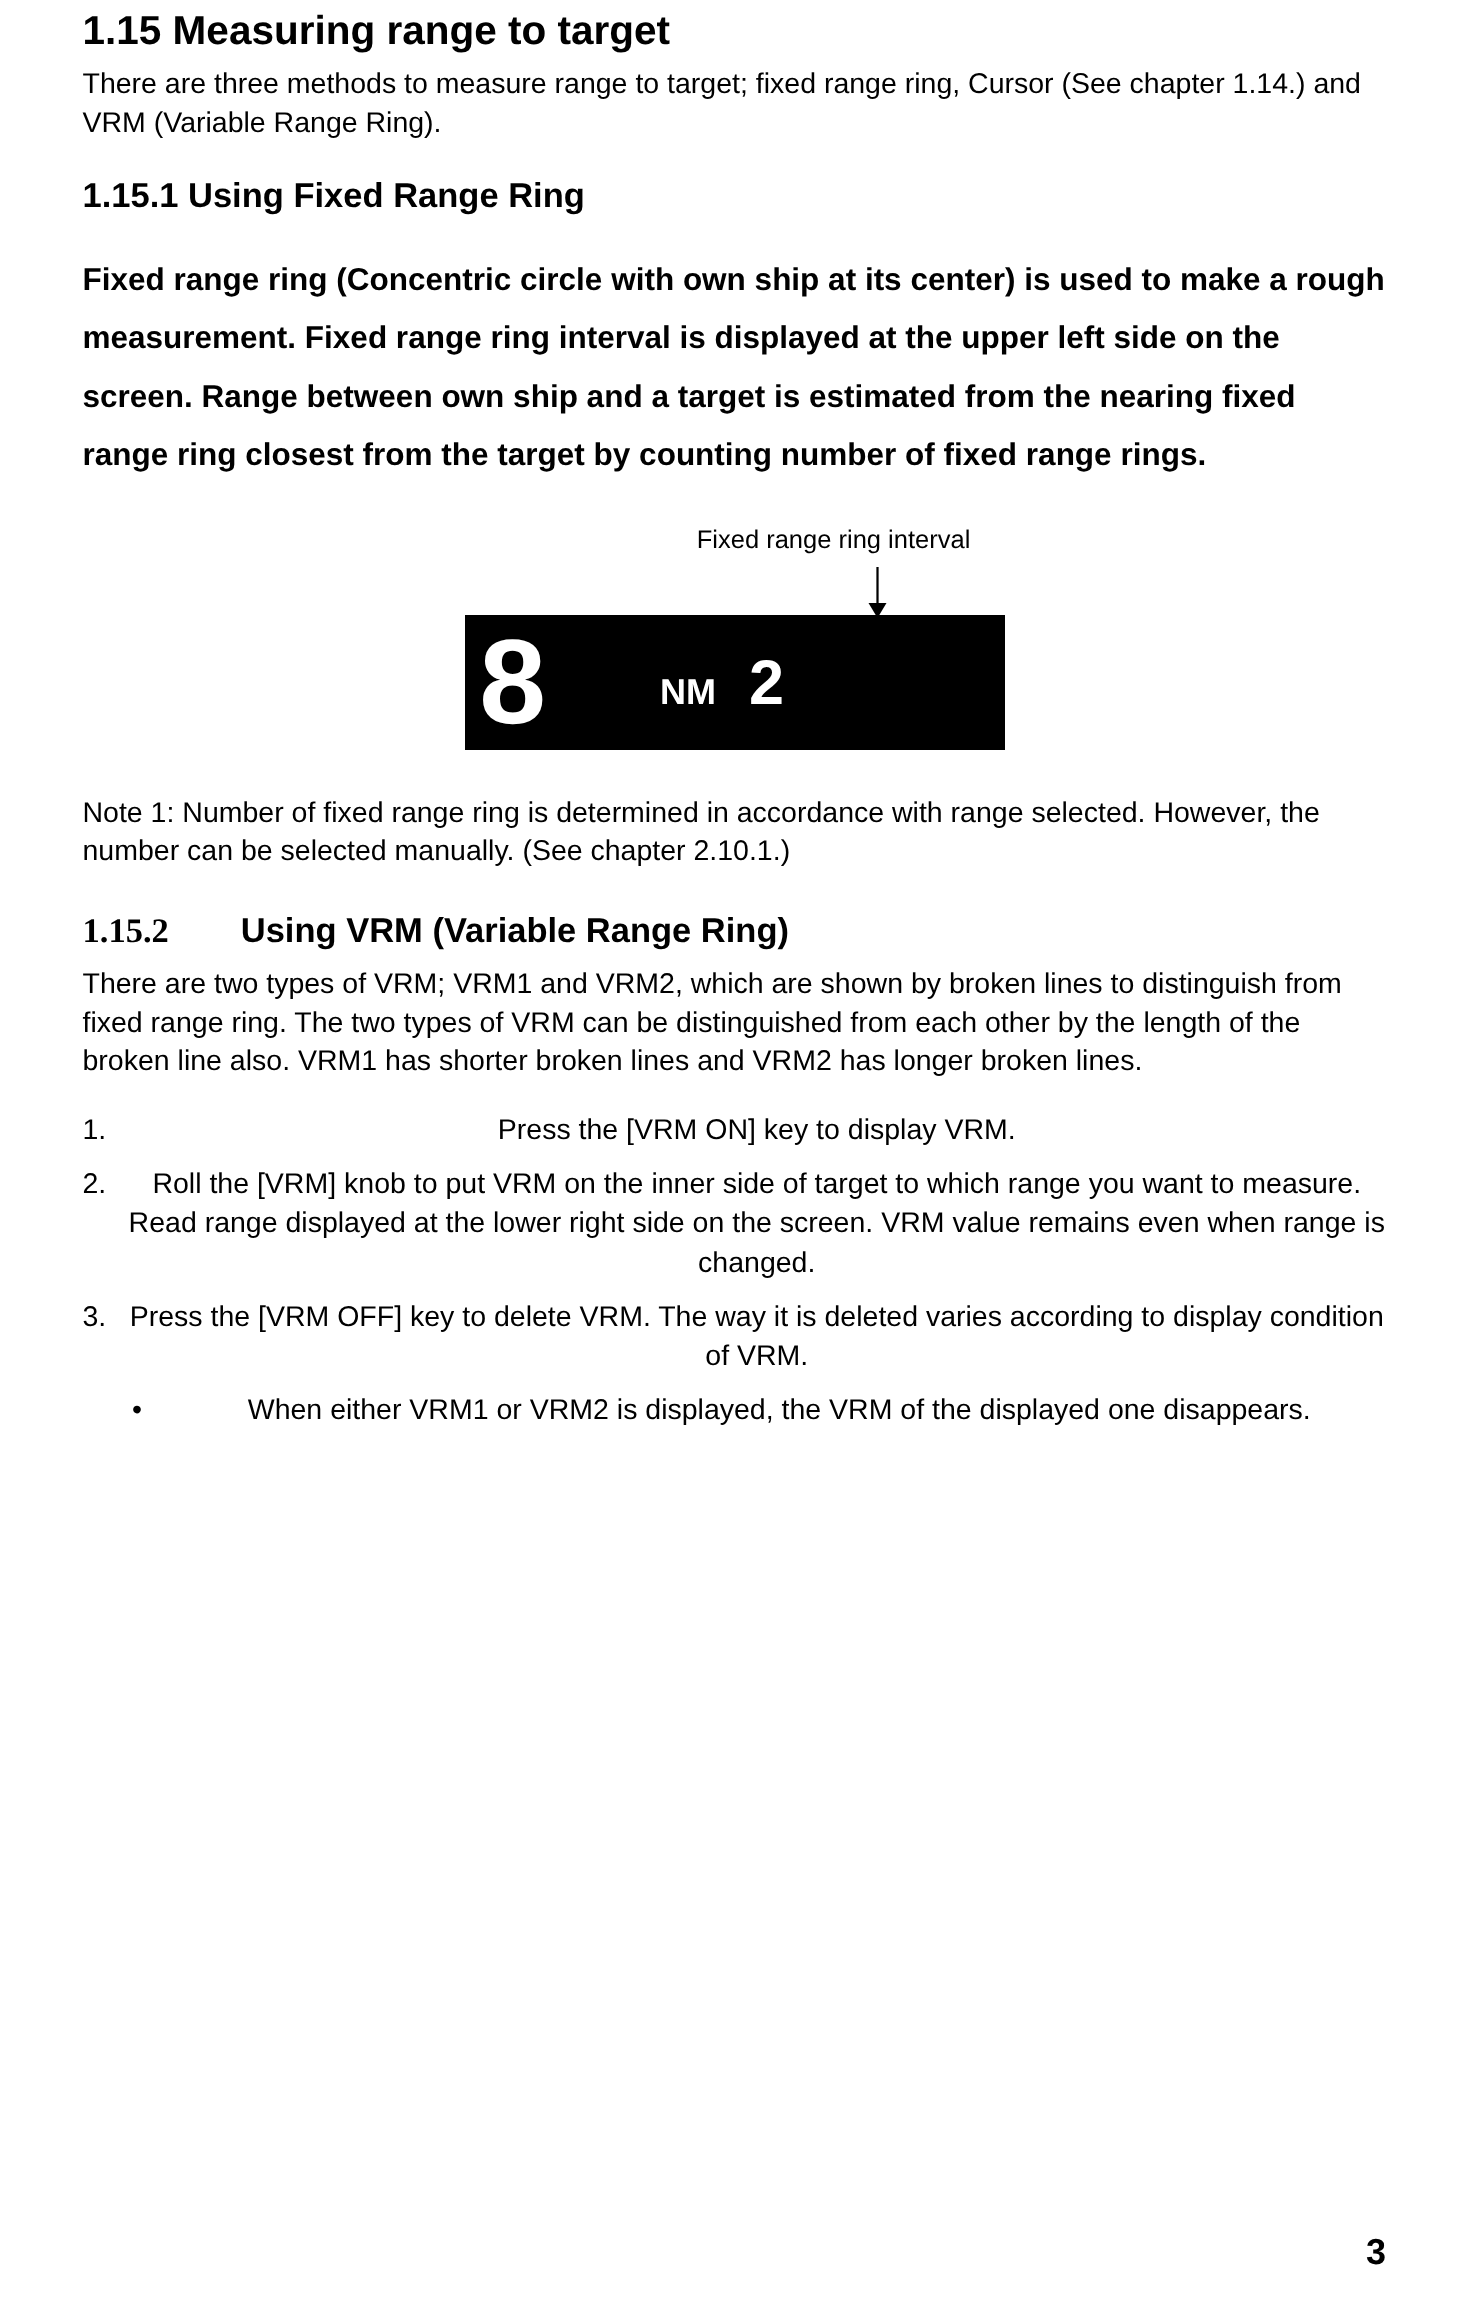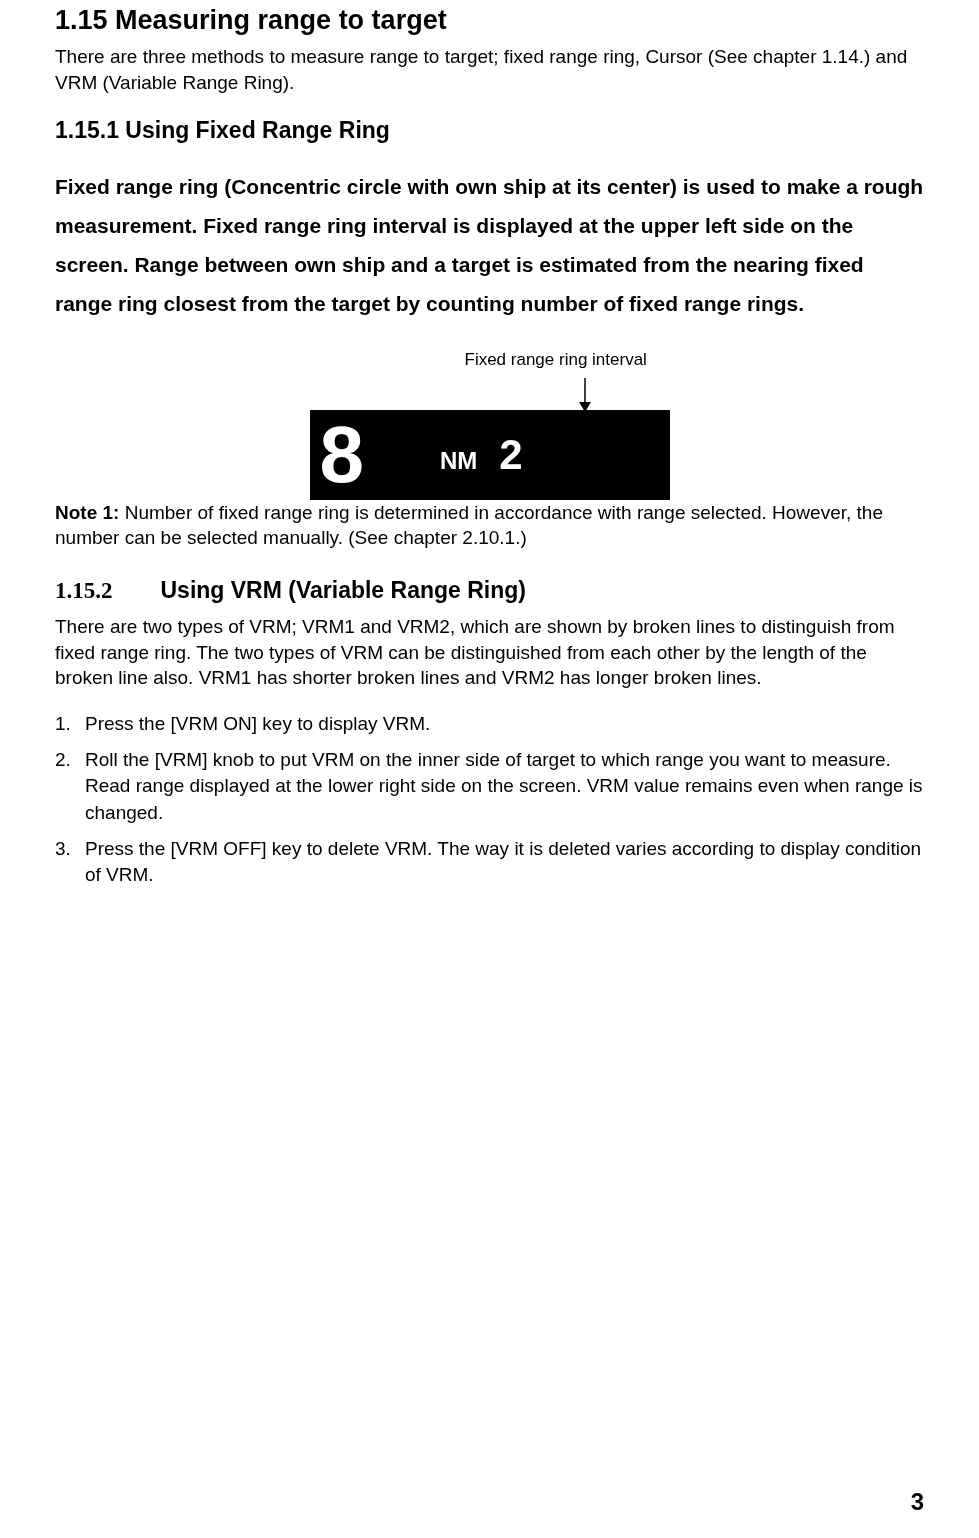--- a/index.html
+++ b/index.html
@@ -33,20 +33,21 @@
     }
     .body-text {
       font-size: 21px;
       line-height: 1.85;
       margin-bottom: 26px;
       font-weight: bold;
     }
     .figure-wrap {
       display: flex;
       justify-content: center;
+      margin-bottom: 30px;
     }
     .figure {
       width: 360px;
       position: relative;
     }
     .figure-label {
       font-size: 17px;
       position: absolute;
       top: 0;
       left: 155px;
@@ -115,20 +116,21 @@
       list-style: none;
       counter-reset: item;
       font-size: 19px;
       line-height: 1.38;
     }
     .ol > li {
       counter-increment: item;
       padding-left: 30px;
       position: relative;
       margin-bottom: 10px;
+      text-align: center;
     }
     .ol > li::before {
       content: counter(item) ".";
       position: absolute;
       left: 0;
       top: 0;
     }
     .ul {
       list-style: none;
       margin-top: 10px;
@@ -146,21 +148,21 @@
       font-size: 19px;
     }
     .page-num {
       position: absolute;
       bottom: 22px;
       right: 55px;
       font-size: 24px;
       font-weight: bold;
     }
     b {
-      font-weight: bold;
+      font-weight: normal;
     }
   </style>
 </head>
 <body>
 
 <div class="h1">
   <span>1.15</span>
   <span>Measuring range to target</span>
 </div>
 
@@ -201,17 +203,18 @@
 </div>
 
 <div class="vrm-intro">There are two types of VRM; VRM1 and VRM2, which are shown by broken lines to distinguish from fixed range ring. The two types of VRM can be distinguished from each other by the length of the broken line also. VRM1 has shorter broken lines and VRM2 has longer broken lines.</div>
 
 <ol class="ol">
   <li><span>Press the [VRM ON] key to display VRM.</span></li>
   <li><span>Roll the [VRM] knob to put VRM on the inner side of target to which range you want to measure. Read range displayed at the lower right side on the screen. VRM value remains even when range is changed.</span></li>
   <li>
     <span>Press the [VRM OFF] key to delete VRM. The way it is deleted varies according to display condition of VRM.</span>
     <ul class="ul">
+      <li><span>When either VRM1 or VRM2 is displayed, the VRM of the displayed one disappears.</span></li>
     </ul>
   </li>
 </ol>
 
 <div class="page-num">3</div>
 
 </body></html>

